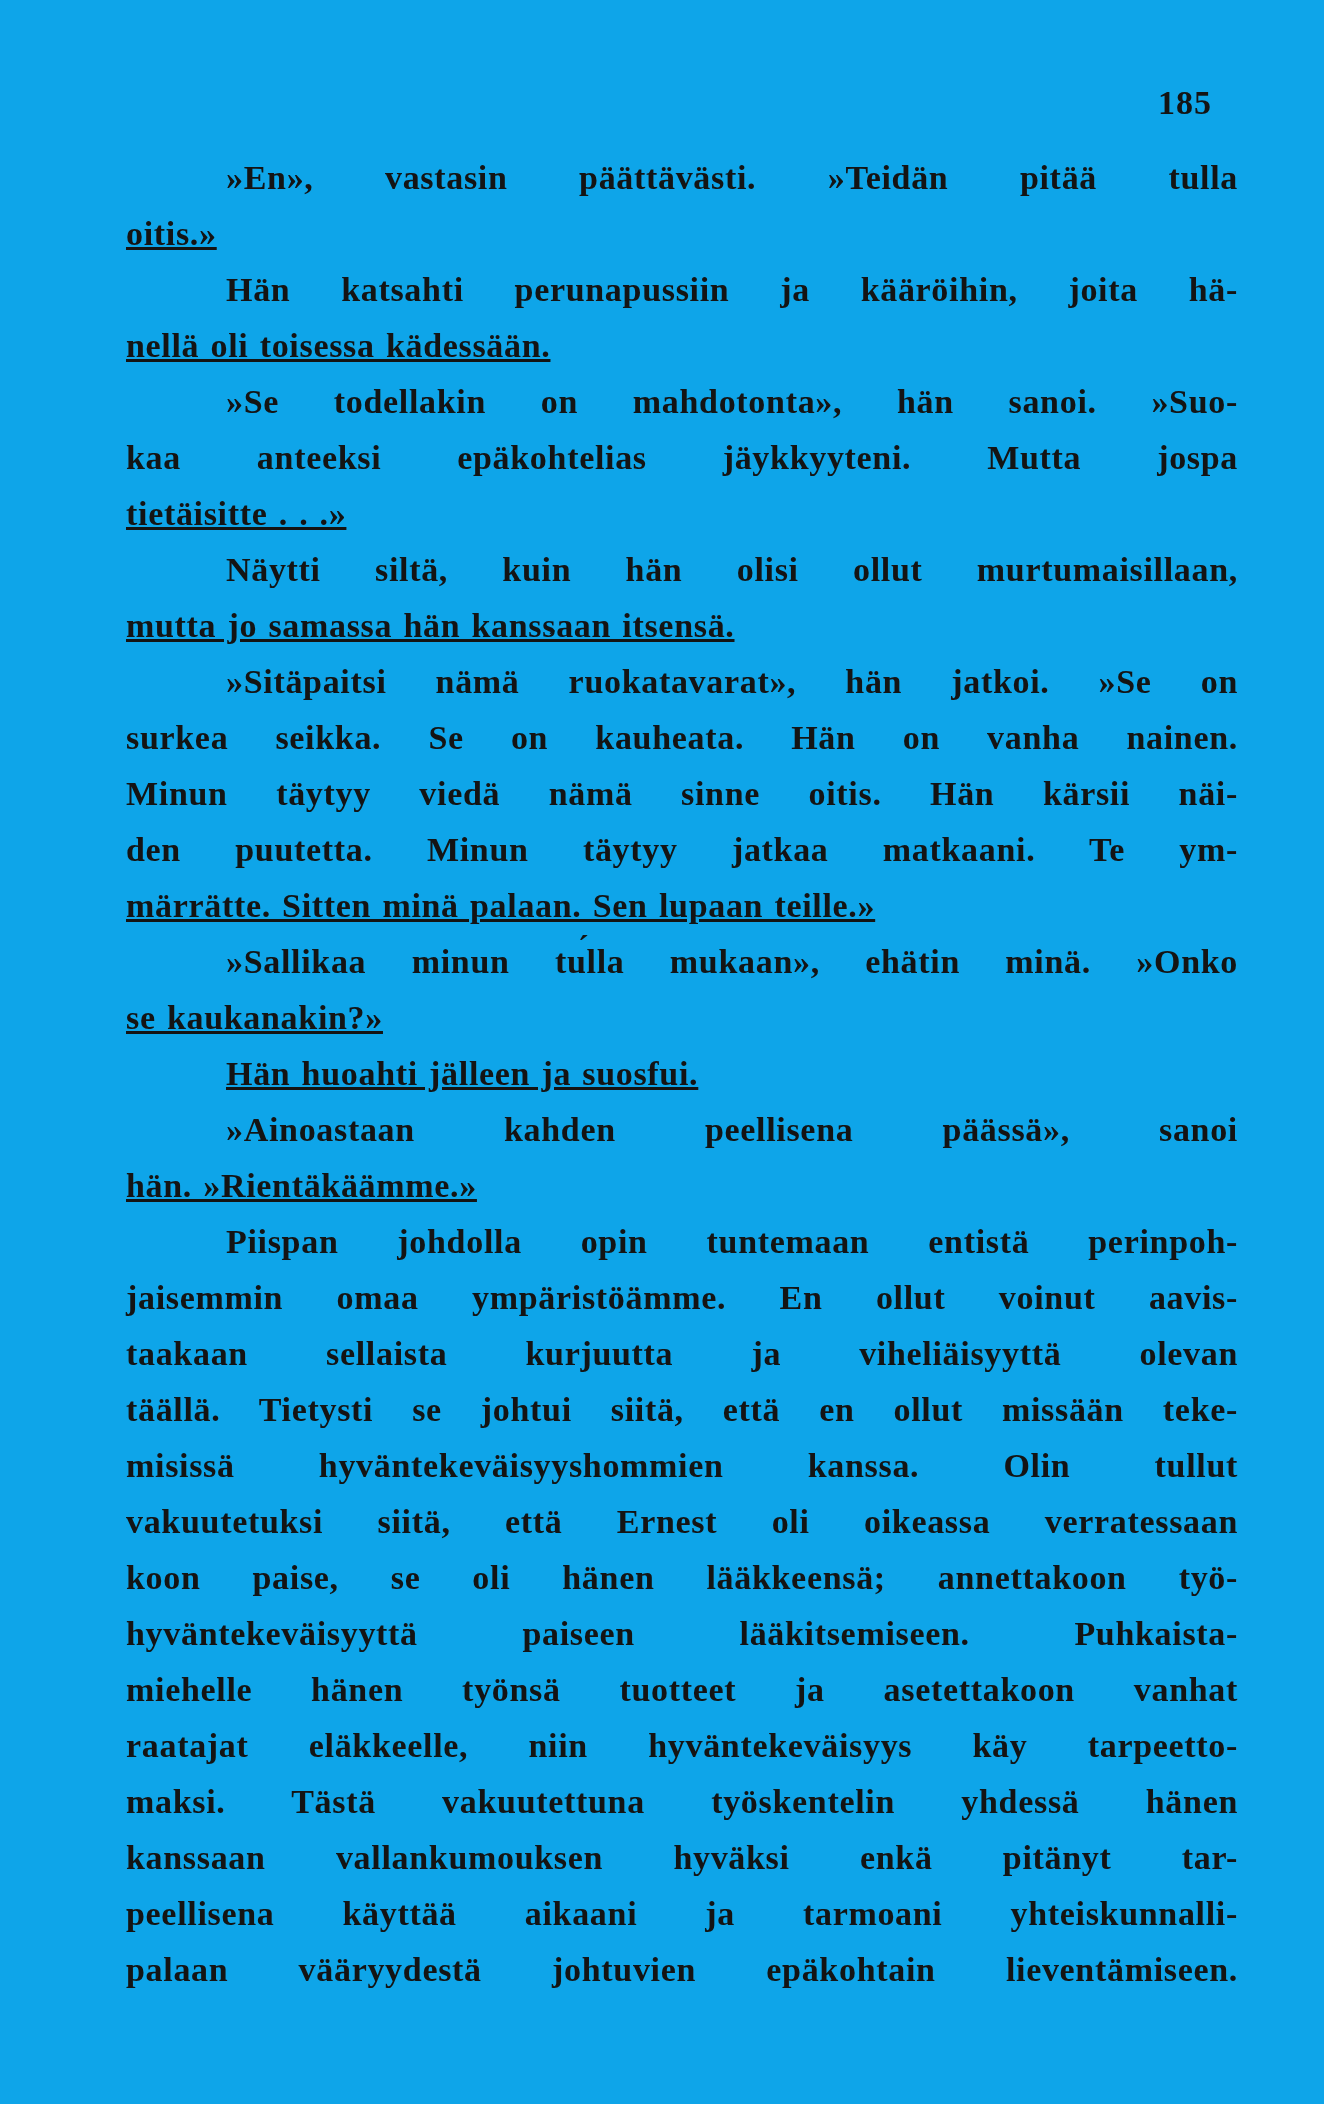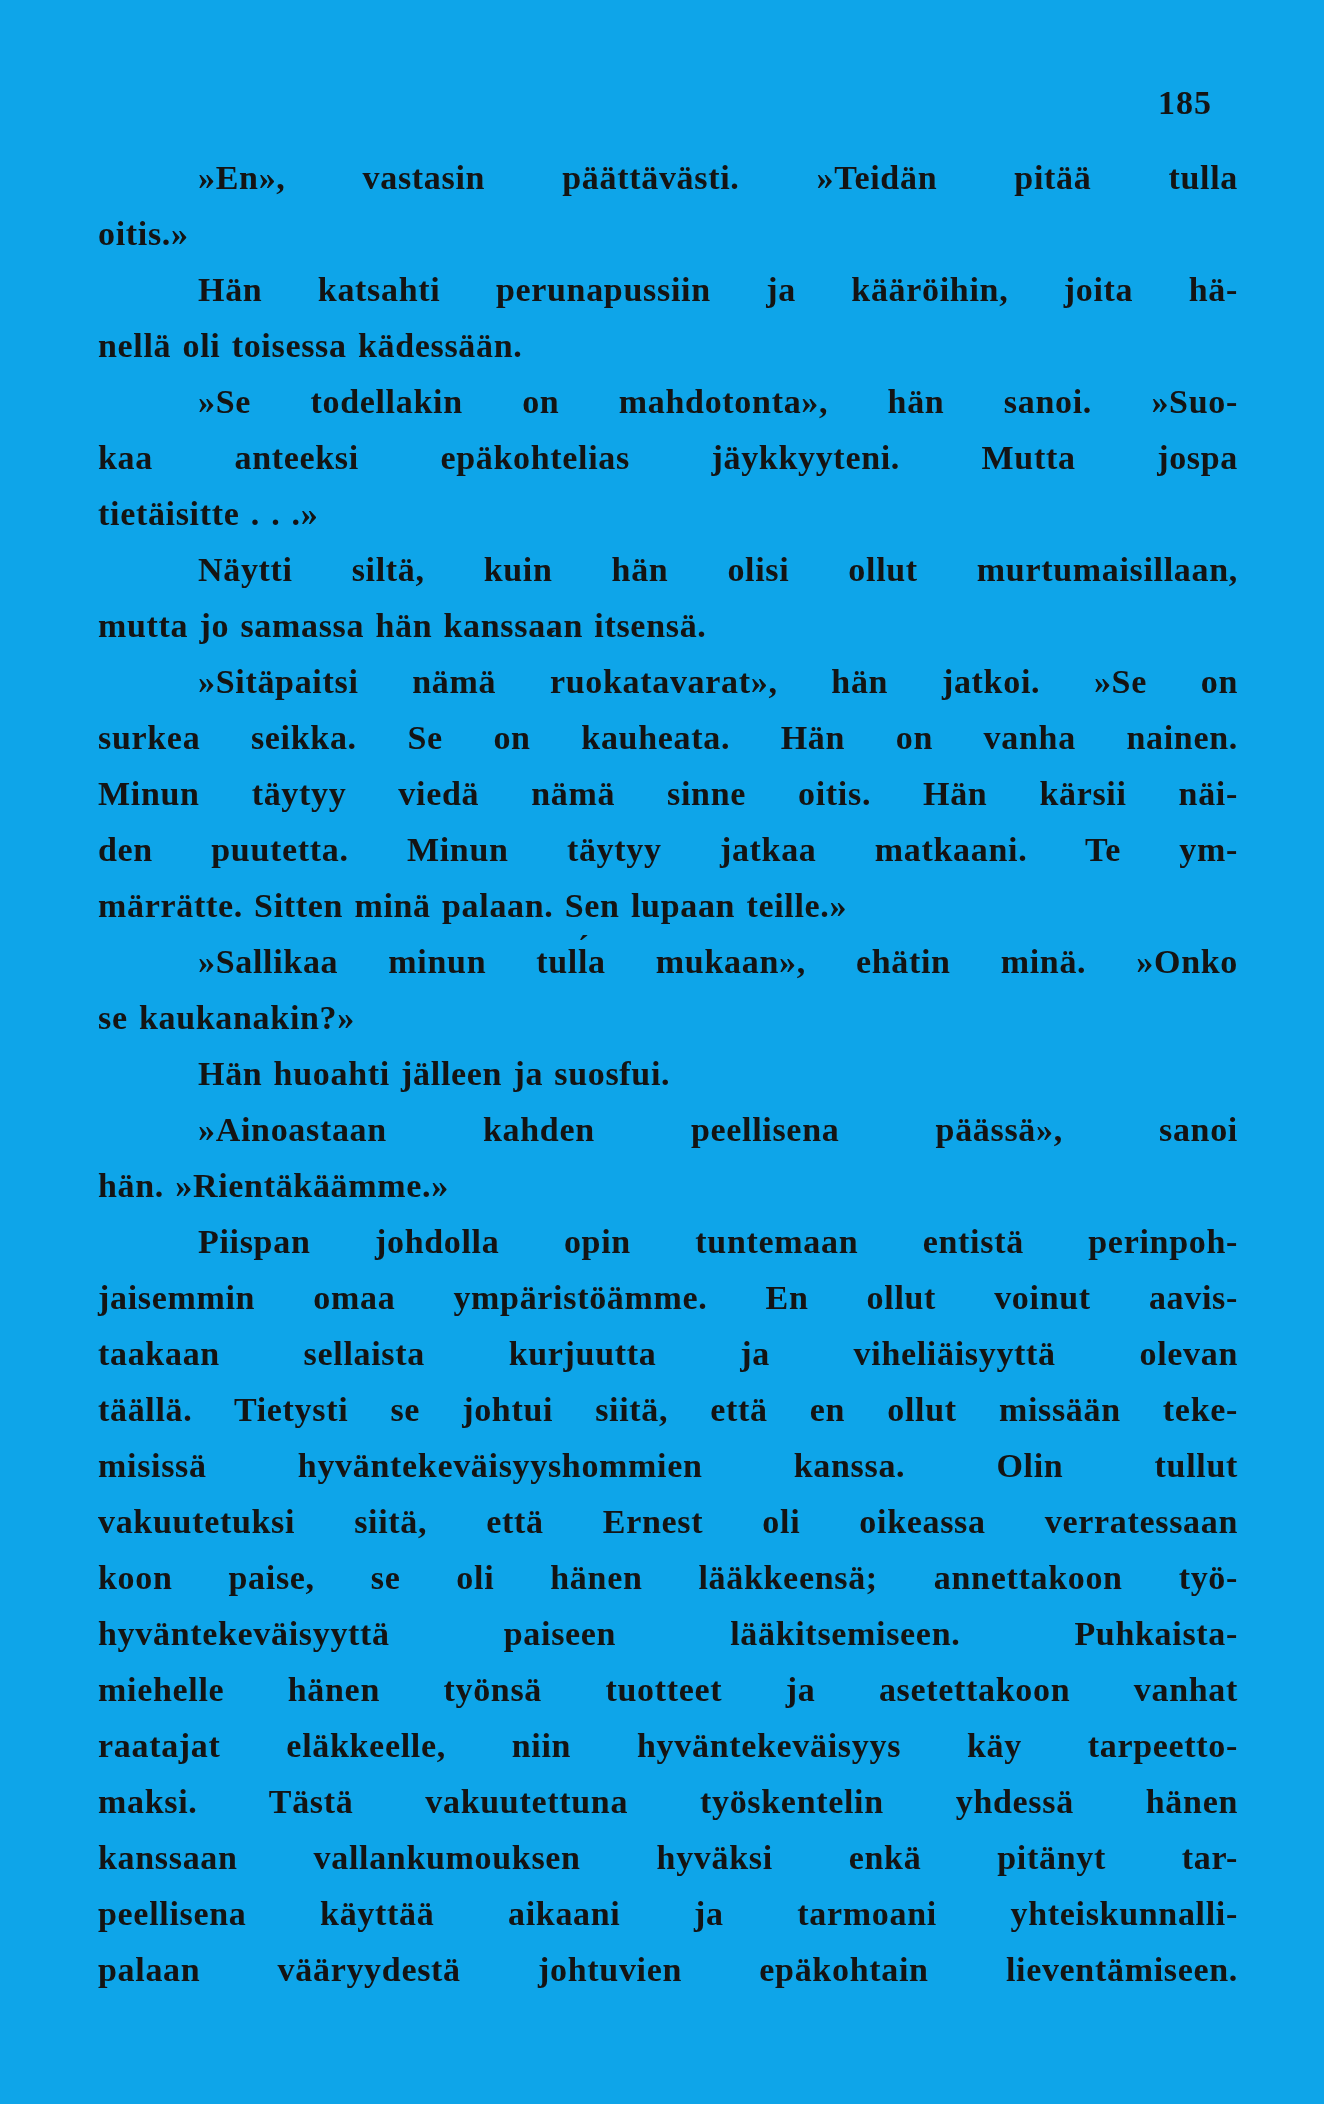--- a/index.html
+++ b/index.html
@@ -33,22 +33,23 @@
     font-weight: 600;
     line-height: 56px;
     letter-spacing: 0.02em;
     word-spacing: 0.06em;
   }
   .para { margin: 0; padding: 0; }
   .line {
     display: block;
     text-align: justify;
     text-align-last: justify;
+    margin-left: 28px;
   }
-  .line.last { text-align-last: left; }
+  .line.last { text-align-last: left; text-decoration: underline; }
   .line.indent { text-indent: 100px; }
   .artifact {
     position: absolute;
     font-weight: 600;
     color: #141414;
   }
   .artifact.a1 { left: 578px; top: 928px; font-size: 32px; }
   .artifact.a2 { left: 548px; top: 626px; font-size: 24px; }
 </style>
 </head>

